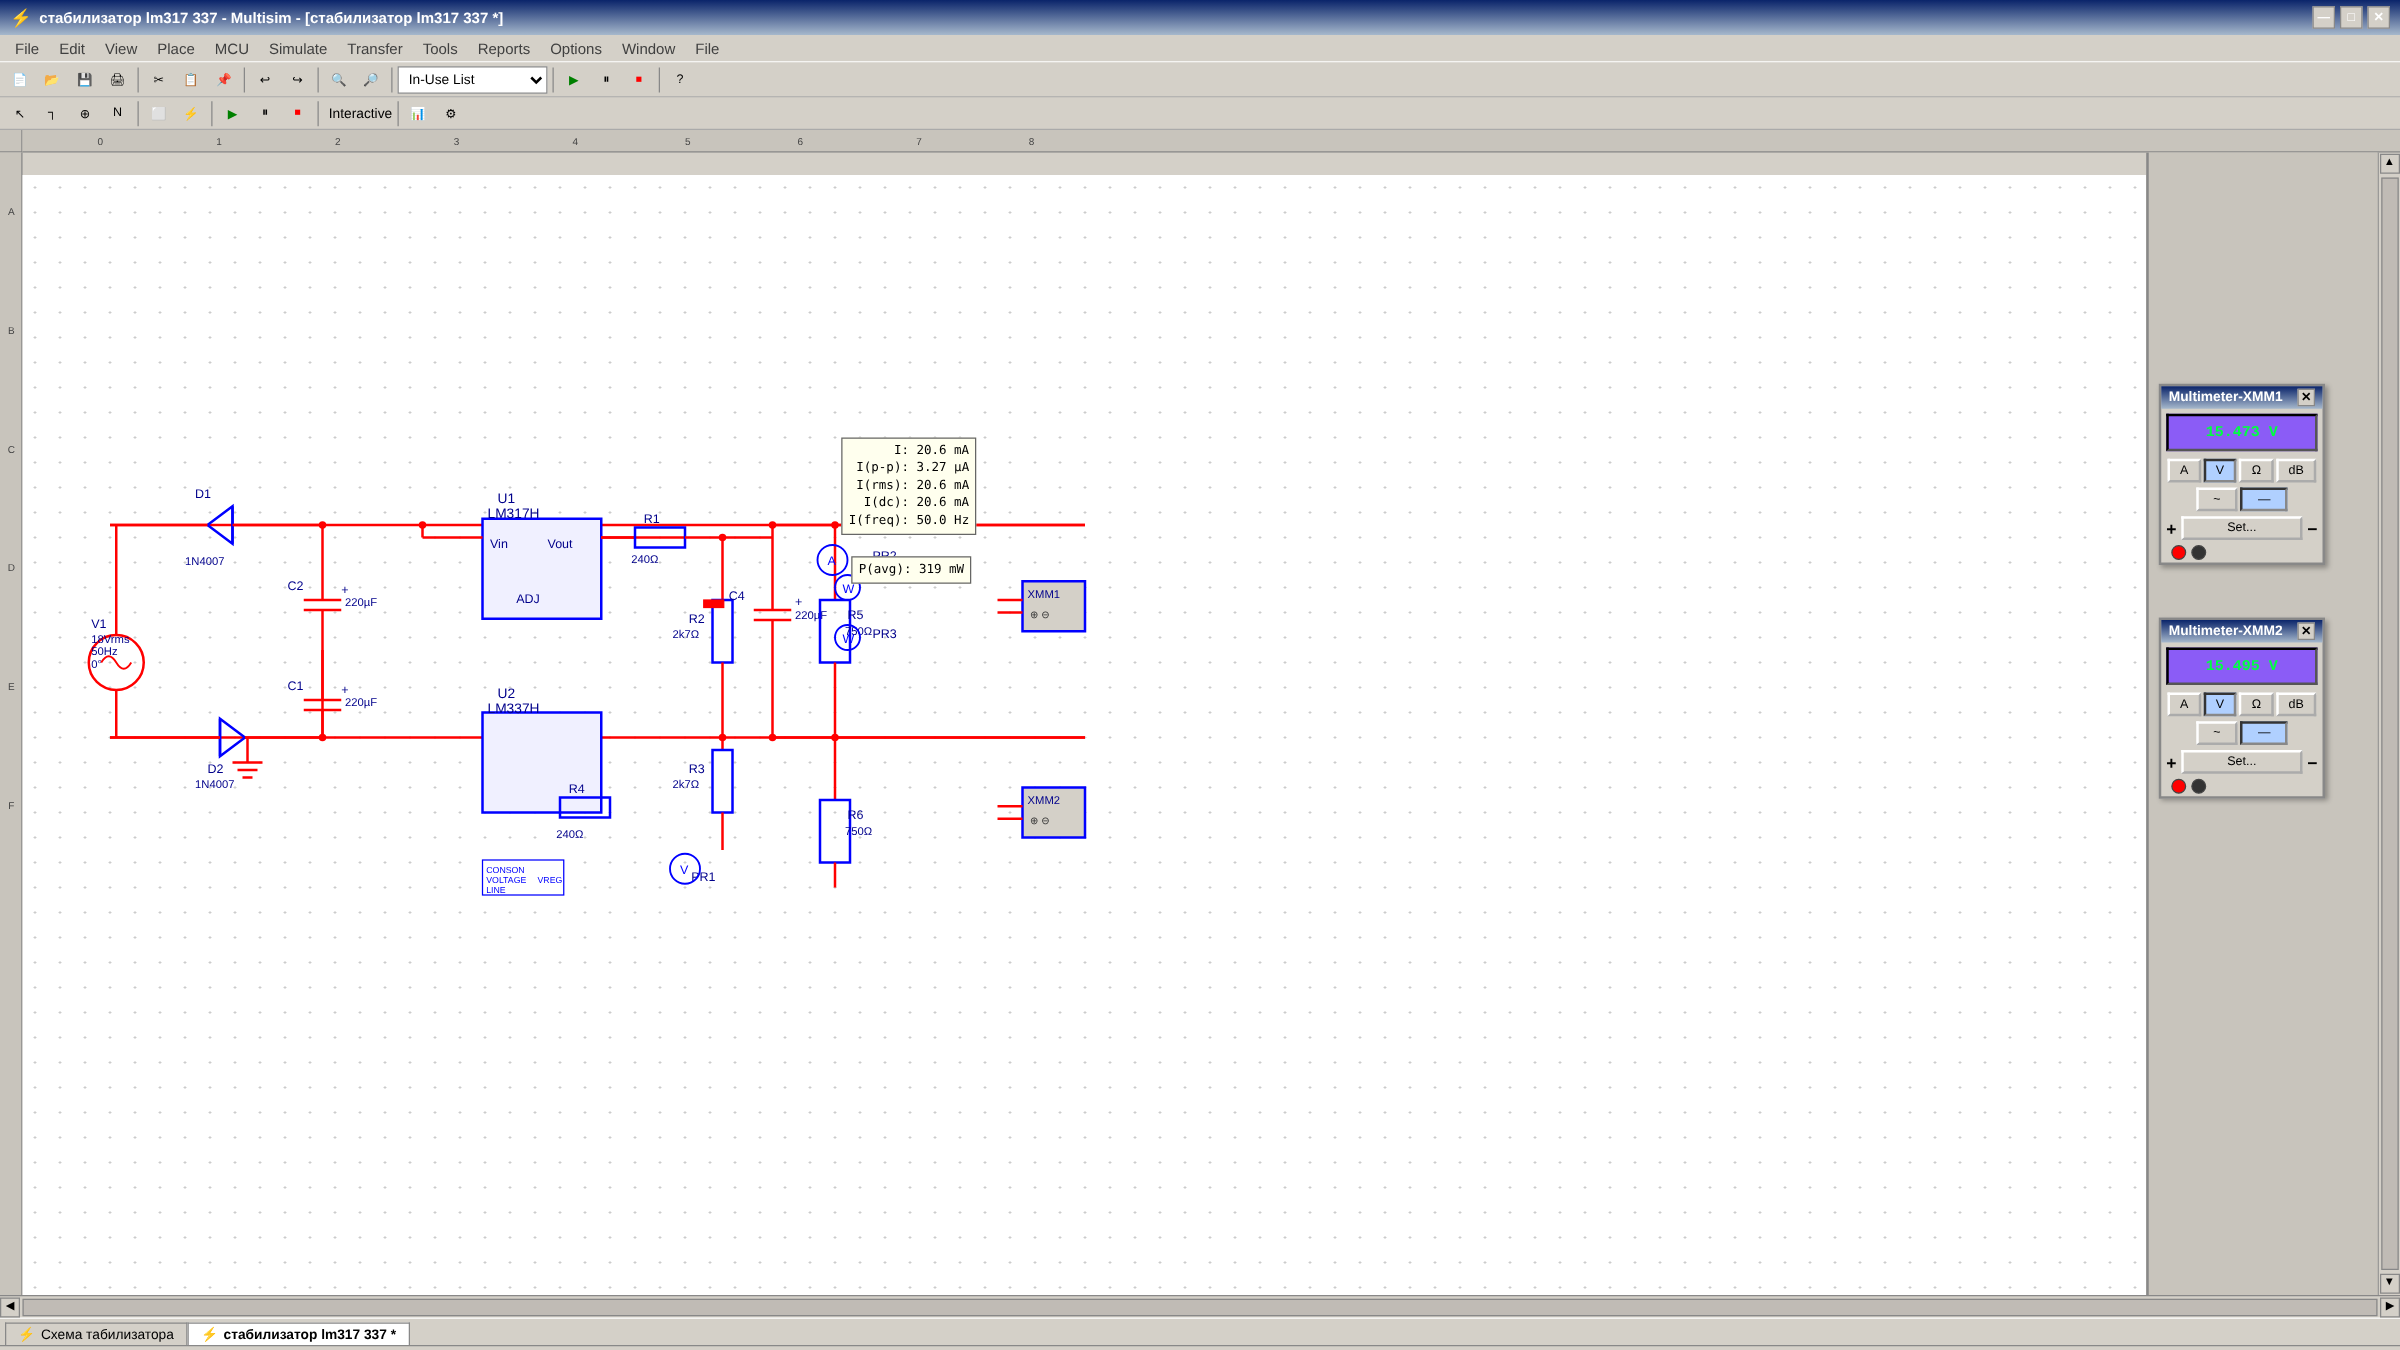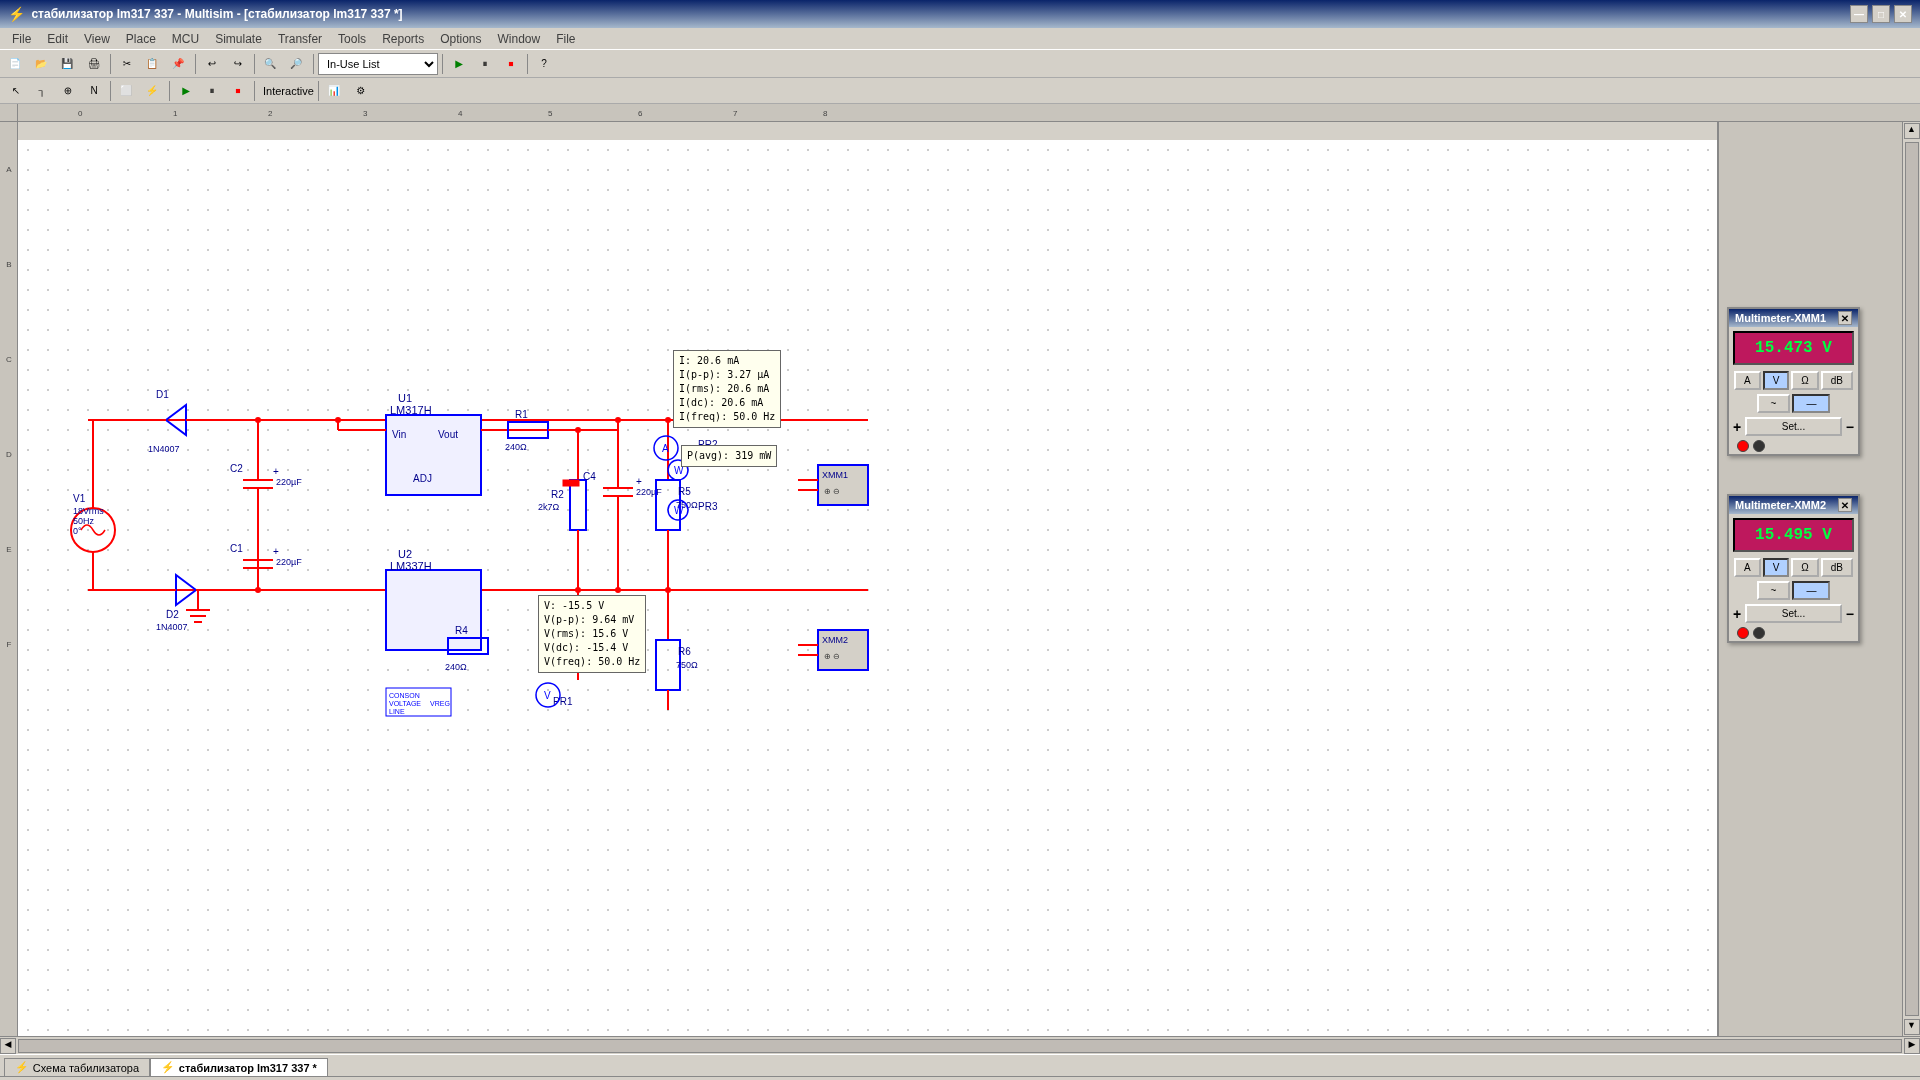--- a/index.html
+++ b/index.html
@@ -152,24 +152,24 @@
     .mm-close {
       width: 14px; height: 14px;
       background: #d4d0c8;
       border: 1px solid #888;
       display: flex; align-items: center; justify-content: center;
       cursor: pointer;
       font-size: 10px;
       color: black;
     }
     .mm-display {
-      background: #be185d;
+      background: #8b5cf6;
       color: #00ff41;
       font-family: 'Courier New', monospace;
-      font-size: 16px;
+      font-size: 12px;
       font-weight: bold;
       text-align: center;
       padding: 6px;
       margin: 4px;
       border: 2px inset #555;
     }
     .mm-buttons {
       display: flex;
       gap: 2px;
       padding: 2px 4px;
@@ -230,20 +230,21 @@
 
     
     .tooltip-box {
       position: absolute;
       background: #ffffcc;
       border: 1px solid #888;
       padding: 3px 5px;
       font-size: 10px;
       line-height: 1.4;
       font-family: monospace;
+      text-align: right;
     }
 
     
     #bottom-tabs {
       height: 22px;
       background: #d4d0c8;
       display: flex;
       align-items: flex-end;
       border-top: 1px solid #888;
       padding: 0 4px;
@@ -563,27 +564,20 @@
           <div>I(p-p): 3.27 µA</div>
           <div>I(rms): 20.6 mA</div>
           <div>I(dc): 20.6 mA</div>
           <div>I(freq): 50.0 Hz</div>
         </div>
 
         <div class="tooltip-box" style="left:663px; top:305px; background: #ffffee; border: 1px solid #666;">
           <div>P(avg): 319 mW</div>
         </div>
 
-        <div class="tooltip-box" style="left:520px; top:455px; background: #ffffee; border: 1px solid #666;">
-          <div>V: -15.5 V</div>
-          <div>V(p-p): 9.64 mV</div>
-          <div>V(rms): 15.6 V</div>
-          <div>V(dc): -15.4 V</div>
-          <div>V(freq): 50.0 Hz</div>
-        </div>
 
       </div>
 
       <div id="right-panel" style="width:185px; background:#c8c4bc; border-left:2px solid #888; position:relative; min-height:600px;">
 
         <div class="multimeter" id="xmm1">
           <div class="mm-titlebar">
             <span>Multimeter-XMM1</span>
             <div class="mm-close">✕</div>
           </div>

